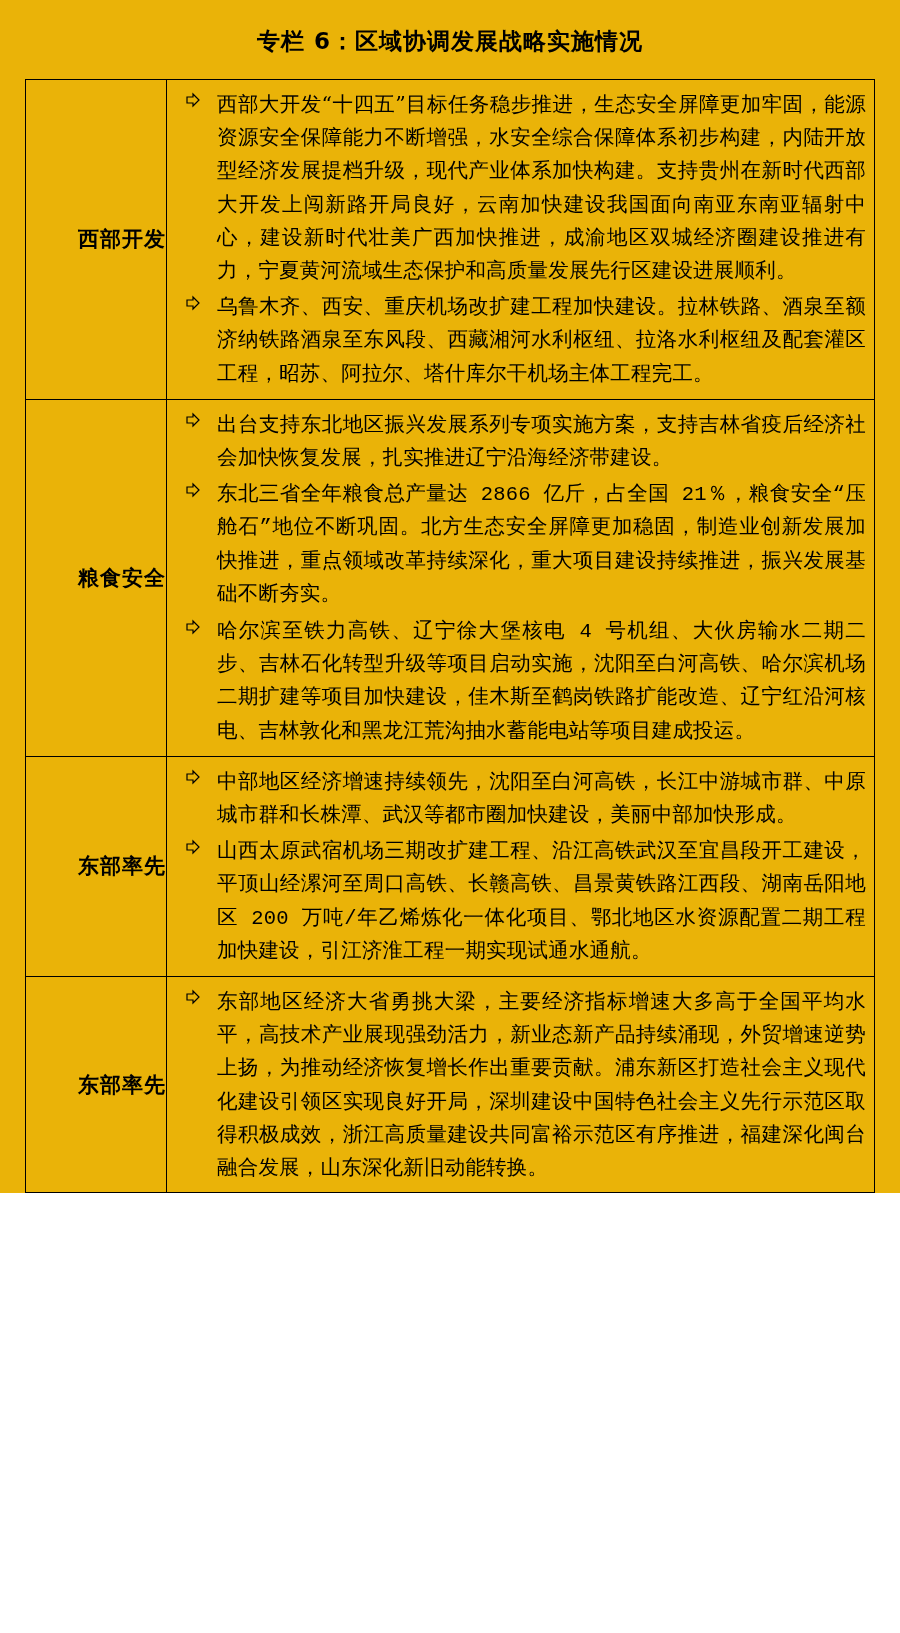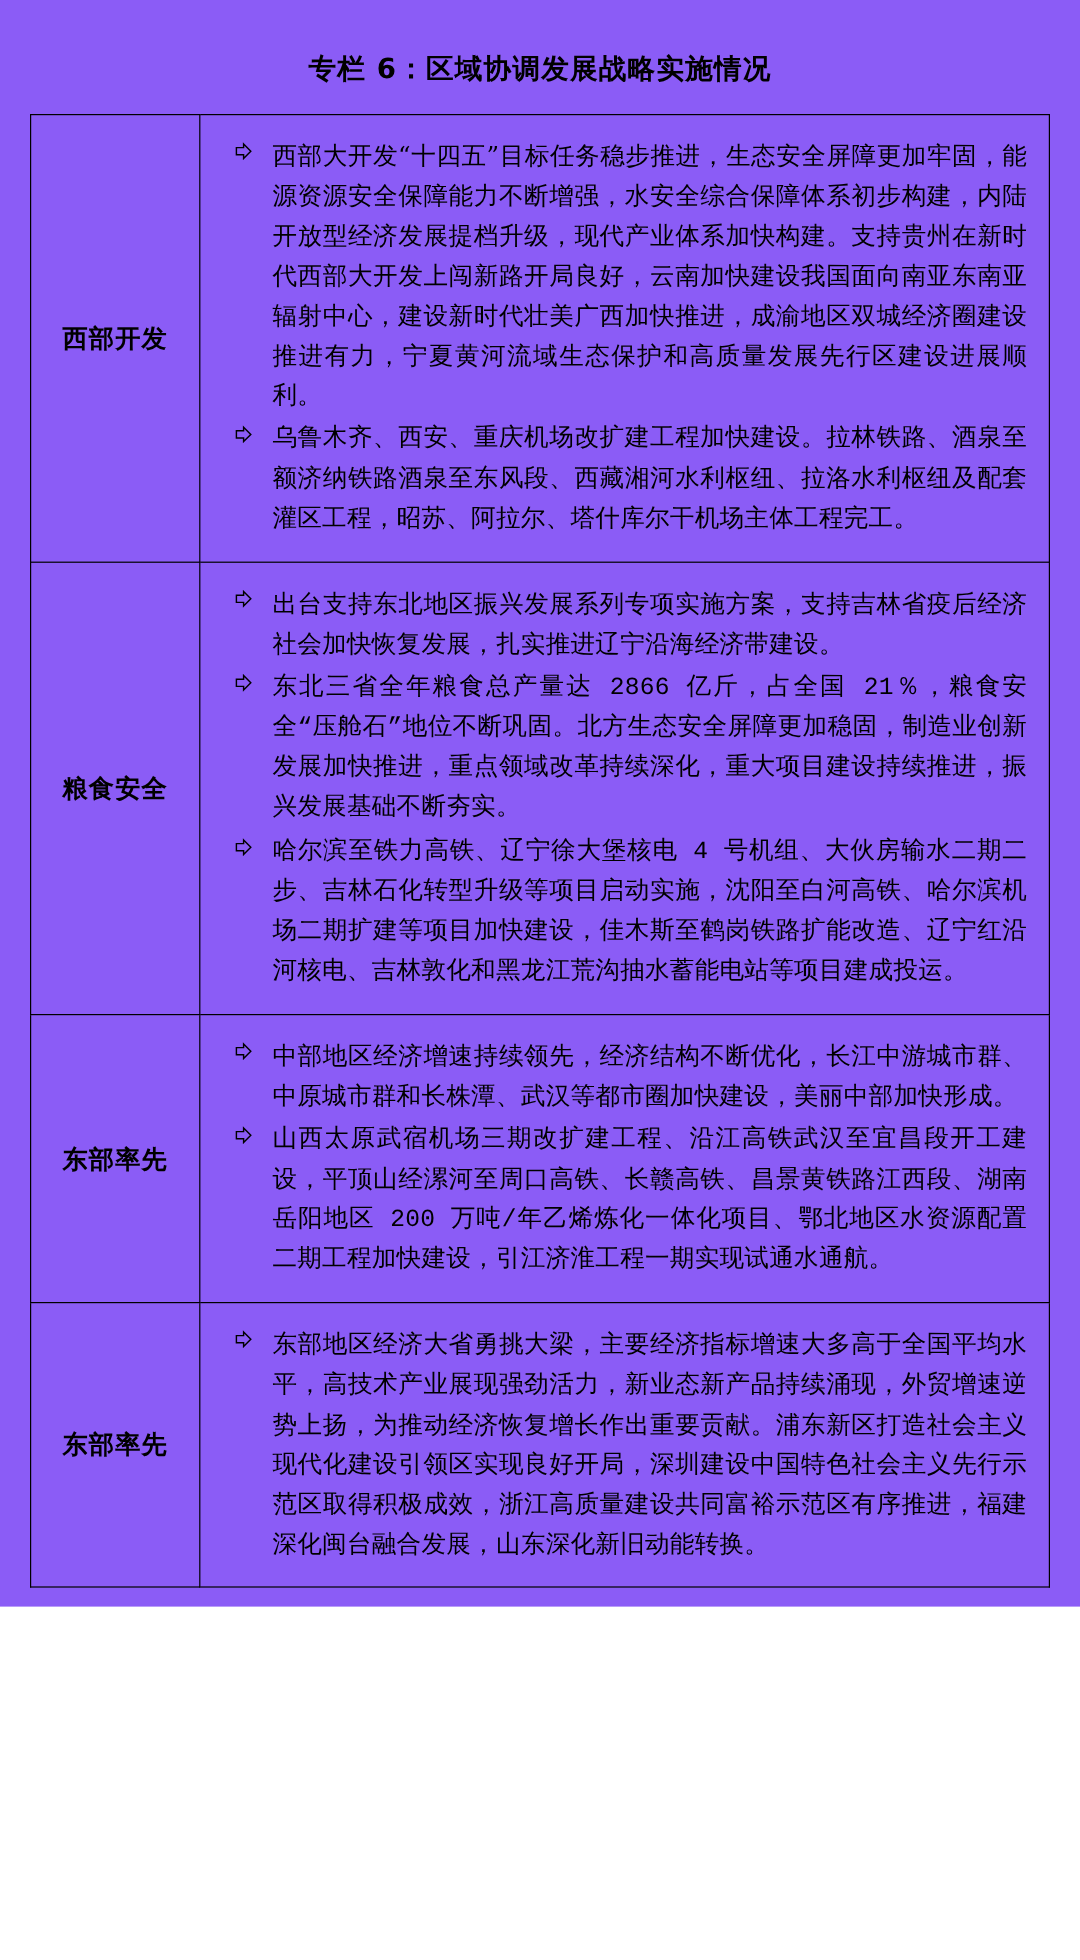--- a/index.html
+++ b/index.html
@@ -8,22 +8,22 @@
     background: #ffffff;
   }
   body {
     width: 900px;
     font-family: "DejaVu Serif", "Liberation Serif", serif;
     color: #000000;
   }
   .page {
     width: 900px;
     box-sizing: border-box;
-    padding: 16px;
-    background: #8b5cf6;
+    padding: 0;
+    background: #eab308;
   }
   .doc-title {
     text-align: center;
     font-family: "DejaVu Sans", "Liberation Sans", sans-serif;
     font-weight: bold;
     font-size: 23px;
     letter-spacing: 1px;
     padding: 26px 0 22px 0;
   }
   table.panel {
@@ -32,33 +32,33 @@
     width: 850px;
     table-layout: fixed;
   }
   table.panel td {
     border: 1px solid #000000;
     vertical-align: middle;
     padding: 0;
   }
   td.rowlabel {
     width: 140px;
-    text-align: center;
+    text-align: right;
     font-family: "DejaVu Sans", "Liberation Sans", sans-serif;
     font-weight: bold;
     font-size: 21px;
     letter-spacing: 1px;
   }
   td.rowbody {
     padding: 14px 16px 14px 10px;
     vertical-align: top;
   }
   ul.bullets {
     list-style: none;
-    margin: 18px;
+    margin: 8px;
     padding: 0;
   }
   ul.bullets li {
     position: relative;
     padding-left: 42px;
     margin: 0 0 2px 0;
     font-size: 20.5px;
     line-height: 1.62;
     text-align: justify;
     text-justify: inter-ideograph;
@@ -151,21 +151,21 @@
       <tr>
         <td class="rowlabel">东部率先</td>
         <td class="rowbody">
           <ul class="bullets">
             <li>
               <span class="bullet-icon">
                 <svg width="20" height="22" viewBox="0 0 20 22">
                   <path d="M4 7 h6 v-3 l6 6 -6 6 v-3 h-6 z" fill="none" stroke="#000" stroke-width="1.2"></path>
                 </svg>
               </span>
-              <span class="bullet-text">中部地区经济增速持续领先，经济结构不断优化，长江中游城市群、中原城市群和长株潭、武汉等都市圈加快建设，美丽中部加快形成。</span>
+              <span class="bullet-text">中部地区经济增速持续领先，沈阳至白河高铁，长江中游城市群、中原城市群和长株潭、武汉等都市圈加快建设，美丽中部加快形成。</span>
             </li>
             <li>
               <span class="bullet-icon">
                 <svg width="20" height="22" viewBox="0 0 20 22">
                   <path d="M4 7 h6 v-3 l6 6 -6 6 v-3 h-6 z" fill="none" stroke="#000" stroke-width="1.2"></path>
                 </svg>
               </span>
               <span class="bullet-text">山西太原武宿机场三期改扩建工程、沿江高铁武汉至宜昌段开工建设，平顶山经漯河至周口高铁、长赣高铁、昌景黄铁路江西段、湖南岳阳地区 200 万吨/年乙烯炼化一体化项目、鄂北地区水资源配置二期工程加快建设，引江济淮工程一期实现试通水通航。</span>
             </li>
           </ul>

